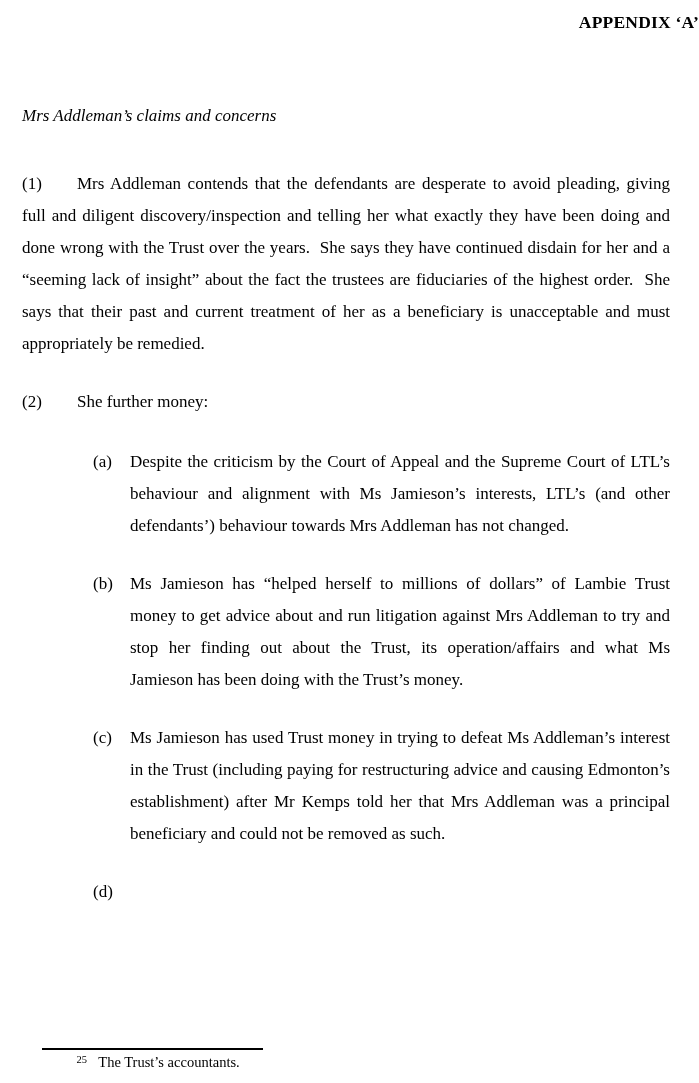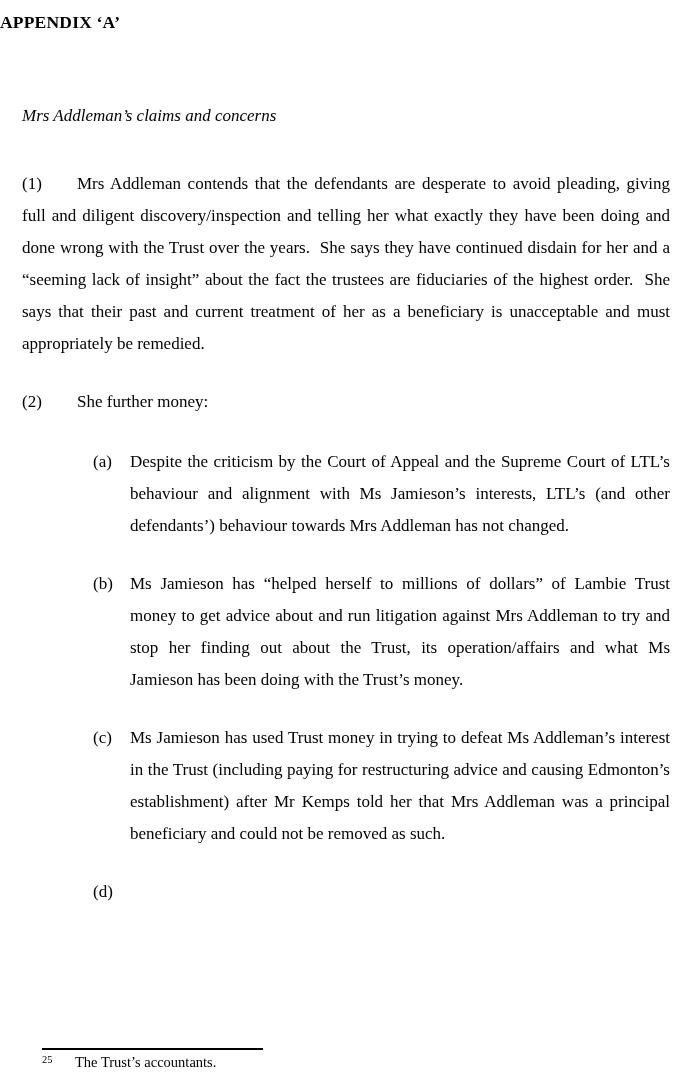--- a/index.html
+++ b/index.html
@@ -9,21 +9,21 @@
     position: relative;
     background: #ffffff;
     color: #000000;
     font-family: "Liberation Serif", serif;
     font-size: 17px;
     line-height: 32px;
     overflow: hidden;
   }
   .title {
     margin: 6px 0 0 0;
-    text-align: left;
+    text-align: right;
     font-size: 17.5px;
     font-weight: bold;
     letter-spacing: 0.2px;
   }
   .content {
     padding: 0 29px 0 22px;
   }
   .heading {
     margin: 62px 0 0 0;
     font-style: italic;
@@ -63,20 +63,21 @@
   }
   .fnrule {
     width: 221px;
     border-top: 2px solid #000;
     height: 0;
   }
   .fnline {
     margin-top: 2px;
     font-size: 14.5px;
     line-height: 20px;
+    text-align: center;
   }
   .fnmarker {
     display: inline-block;
     width: 33px;
     font-size: 10.5px;
     position: relative;
     top: -4px;
   }
 </style>
 </head>

